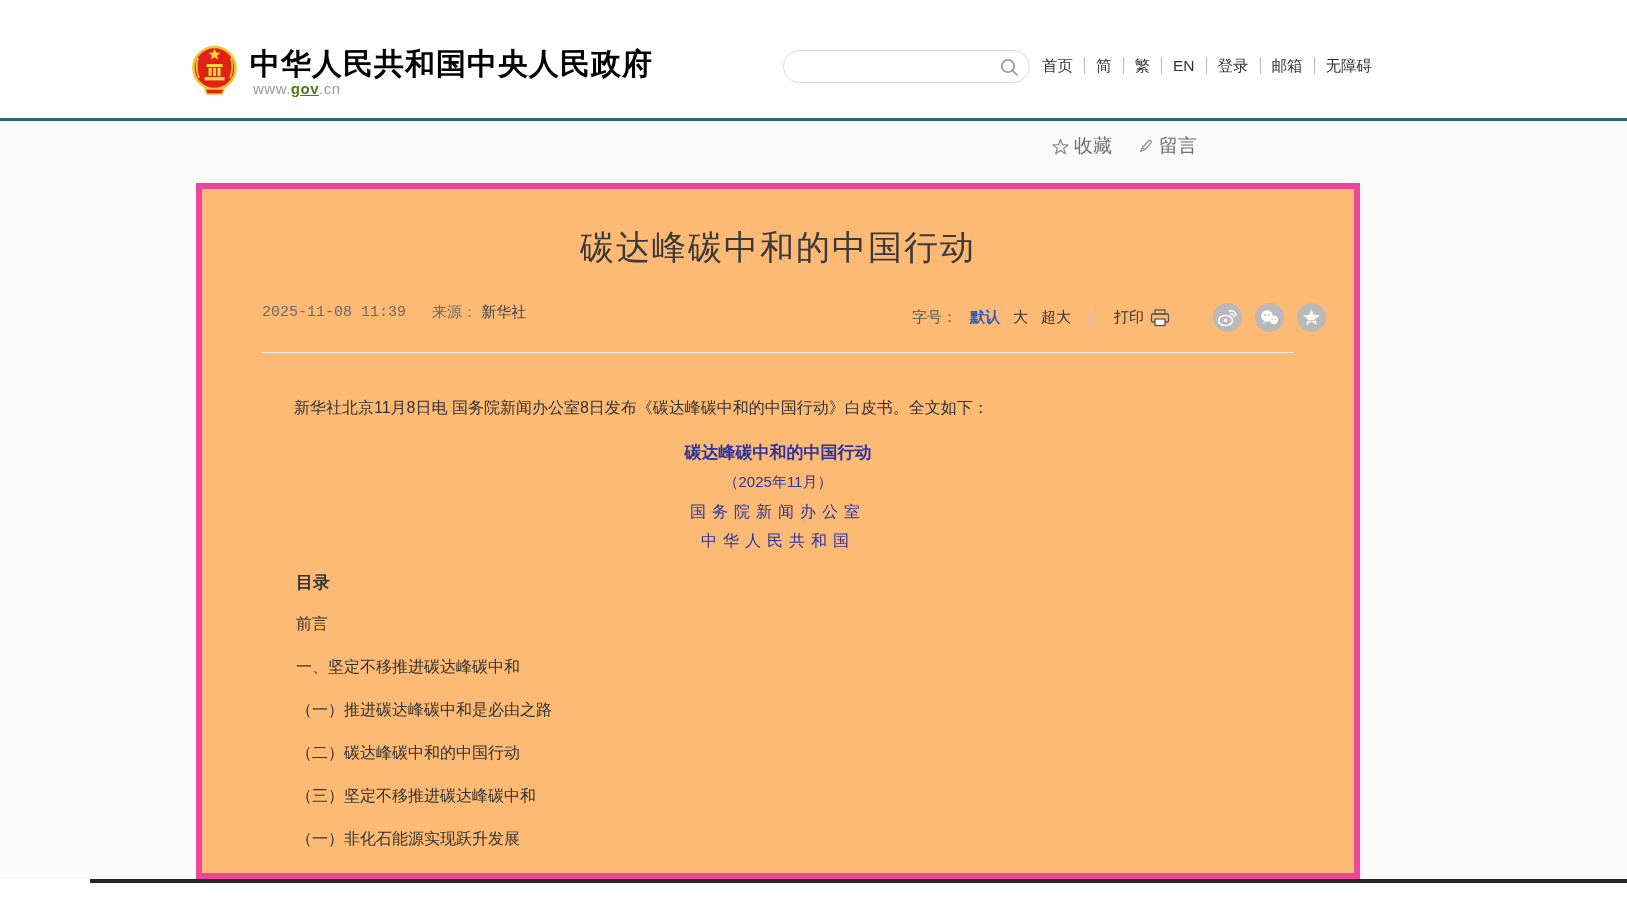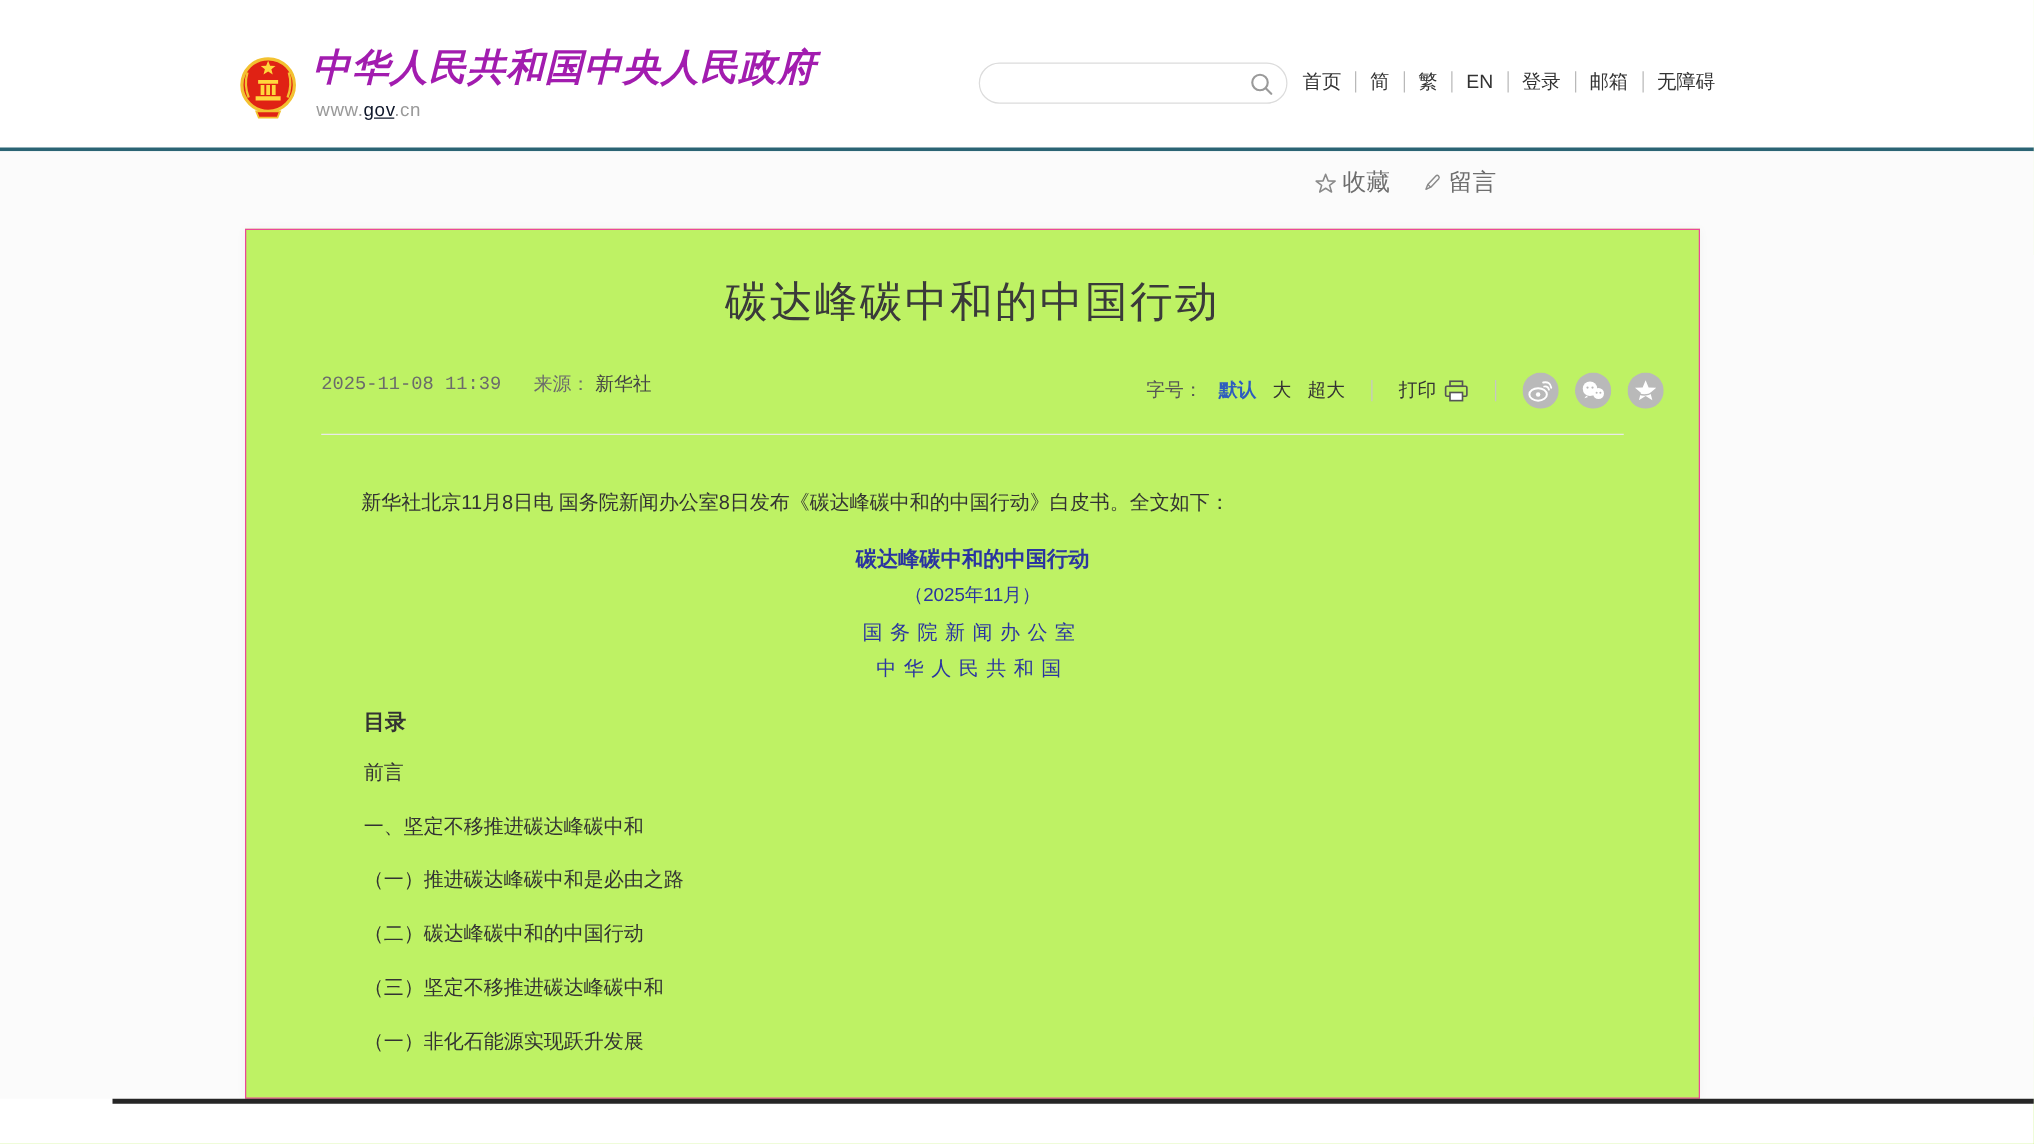--- a/index.html
+++ b/index.html
@@ -5,23 +5,23 @@
   * { margin:0; padding:0; box-sizing:border-box; }
   html,body { width:1627px; height:915px; }
   body {
     position:relative; overflow:hidden; background:#ffffff;
     font-family:"Liberation Sans","DejaVu Sans",sans-serif; color:#333;
   }
 
   
   .header { position:absolute; top:0; left:0; right:0; height:118px; background:#fff; }
   .emblem { position:absolute; left:191px; top:40px; }
-  .site-title { position:absolute; left:250px; top:34px; font-size:30px; font-weight:700; color:#a21caf; letter-spacing:1px;font-style:italic; }
+  .site-title { position:absolute; left:250px; top:44px; font-size:30px; font-weight:700; color:#000000; letter-spacing:1px; }
   .site-url { position:absolute; left:253px; top:80px; font-size:15px; color:#9a9a9a; letter-spacing:0.5px; }
-  .site-url .gov { color:#0f172a; font-weight:400; text-decoration:underline; }
+  .site-url .gov { color:#4d7c0f; font-weight:700; text-decoration:underline; }
 
   .search-box { position:absolute; left:783px; top:50px; width:247px; height:33px;
     border:1px solid #dcdcdc; border-radius:17px; background:#fff; }
   .search-input { position:absolute; left:0; top:0; width:100%; height:100%; border:none; outline:none;
     background:transparent; border-radius:17px; padding:0 38px 0 16px; font-size:14px; }
   .search-icon { position:absolute; right:9px; top:6px; }
 
   .nav { position:absolute; left:1042px; top:57px; display:flex; list-style:none; align-items:center; }
   .nav li { font-size:15.5px; color:#333; padding:0 11px; line-height:17px; cursor:pointer; white-space:nowrap; }
   .nav li:first-child { padding-left:0; }
@@ -30,22 +30,22 @@
   .teal-line { position:absolute; top:118px; left:0; right:0; height:3px; background:#2b6474; }
 
   
   .main-bg { position:absolute; top:121px; left:0; right:0; height:758px; background:#fbfbfb; }
 
   .quickbar { position:absolute; top:133px; left:1052px; display:flex; gap:26px; align-items:center;
     font-size:19px; color:#6e6e6e; }
   .quickbar .qitem { display:flex; align-items:center; gap:5px; cursor:pointer; }
 
   
-  .panel { position:absolute; top:183px; left:196px; width:1164px; height:696px; background:#bef264;
-    border:1px solid #ec4899; box-shadow:0 0 8px rgba(0,0,0,0.04); overflow:hidden; }
+  .panel { position:absolute; top:183px; left:196px; width:1164px; height:696px; background:#fdba74;
+    border:6px solid #ec4899; box-shadow:0 0 8px rgba(0,0,0,0.04); overflow:hidden; }
 
   .article-title { margin-top:36px; height:44px; line-height:44px; text-align:center;
     font-size:34px; font-weight:500; color:#3a3a3a; letter-spacing:2px; }
 
   .meta-row { margin-top:34px; padding:0 28px 0 60px; height:30px;
     display:flex; justify-content:space-between; align-items:flex-start; }
   .meta-left { display:flex; align-items:center; gap:26px; font-size:15px; color:#777; }
   .meta-date { font-family:"Liberation Mono","DejaVu Sans Mono",monospace; color:#6b6b6b; }
   .meta-source-label { color:#6b6b6b; }
   .meta-source { color:#444; }

